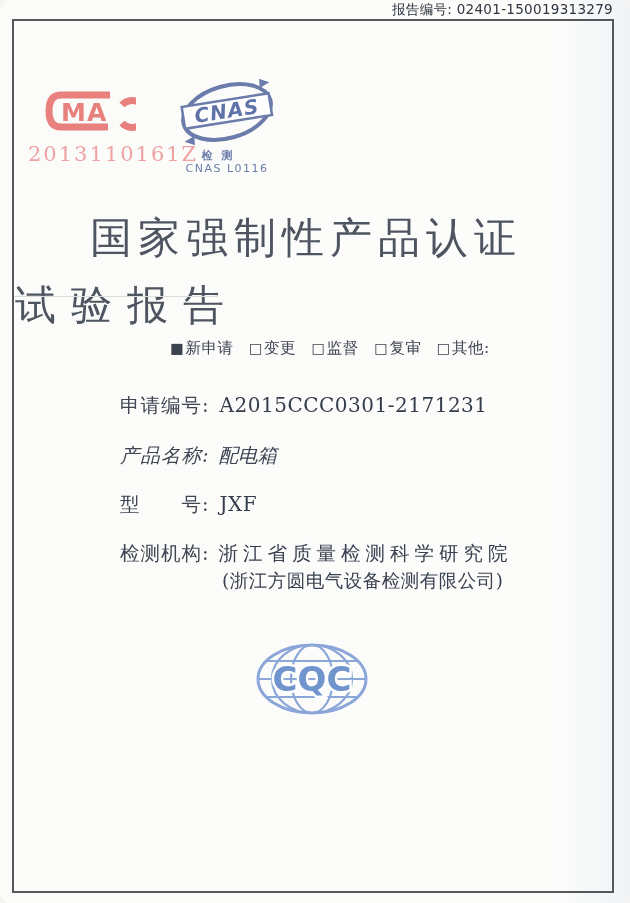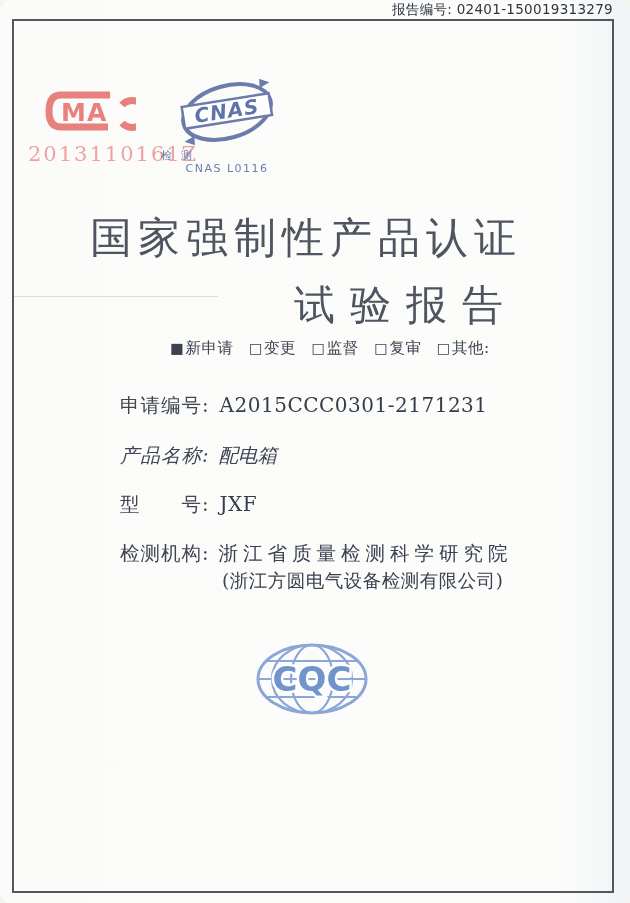--- a/index.html
+++ b/index.html
@@ -31,41 +31,42 @@
   .cma-svg { position: absolute; left: 44px; top: 90px; }
   .cma-code {
     position: absolute; left: 28px; top: 142px; width: 130px;
     text-align: center;
     font-family: "DejaVu Serif", serif;
     font-size: 21px; color: #f0a2a2; letter-spacing: 2px;
   }
   
   .cnas-svg { position: absolute; left: 179px; top: 79px; }
   .cnas-caption {
-    position: absolute; left: 152px; top: 148px; width: 118px;
-    text-align: left; font-size: 11px; color: #6b7cab;
+    position: absolute; left: 158px; top: 148px; width: 118px;
+    text-align: center; font-size: 11px; color: #6b7cab;
     letter-spacing: 9px; text-indent: 9px;
     font-family: "DejaVu Sans", sans-serif;
+    font-weight: bold;
   }
   .cnas-code {
     position: absolute; left: 168px; top: 162px; width: 118px;
     text-align: center; font-size: 11px; color: #6b7cab;
     letter-spacing: 1.5px;
     font-family: "DejaVu Sans", "Liberation Sans", sans-serif;
   }
   
   .title-1 {
     position: absolute; left: 0; top: 215px; width: 606px;
     text-align: center; font-size: 42px; line-height: 46px;
     font-weight: 500; color: #4e5460;
     letter-spacing: 6px; text-indent: 6px;
   }
   .title-2 {
     position: absolute; left: 0; top: 283px; width: 518px;
-    text-align: right; font-size: 41px; line-height: 44px;
+    text-align: left; font-size: 41px; line-height: 44px;
     font-weight: 500; color: #4e5460;
     letter-spacing: 15px; text-indent: 15px;
   }
   .scan-line {
     position: absolute; left: 14px; top: 296px;
     width: 204px; height: 1px; background: #dddddb;
   }
   
   .apptype-row {
     position: absolute; left: 0; top: 338px; width: 630px;

